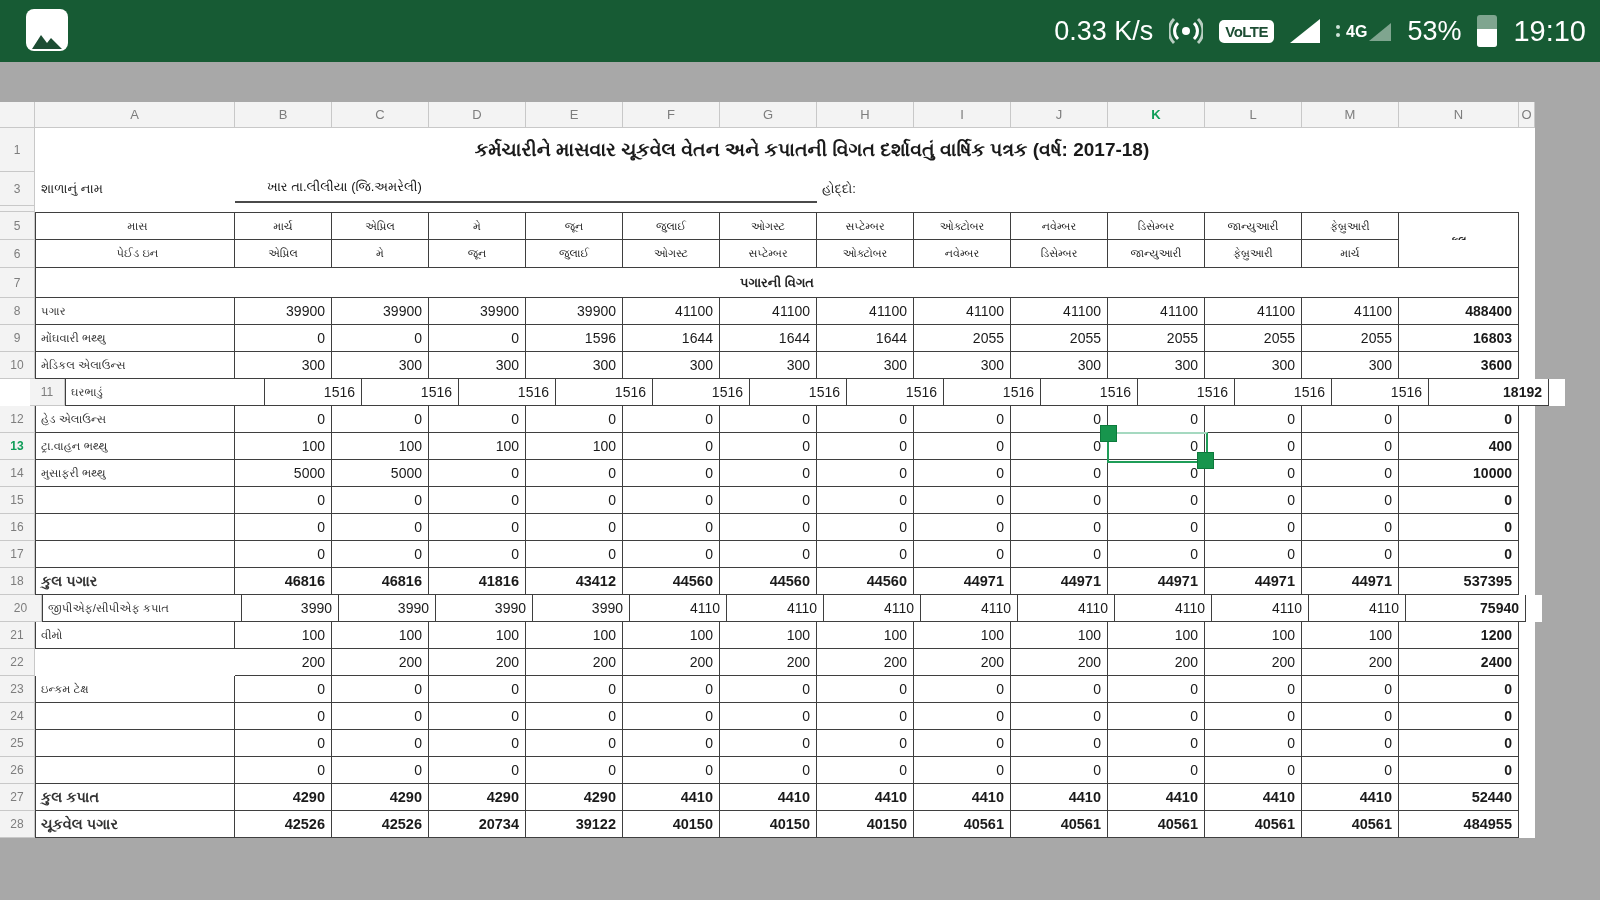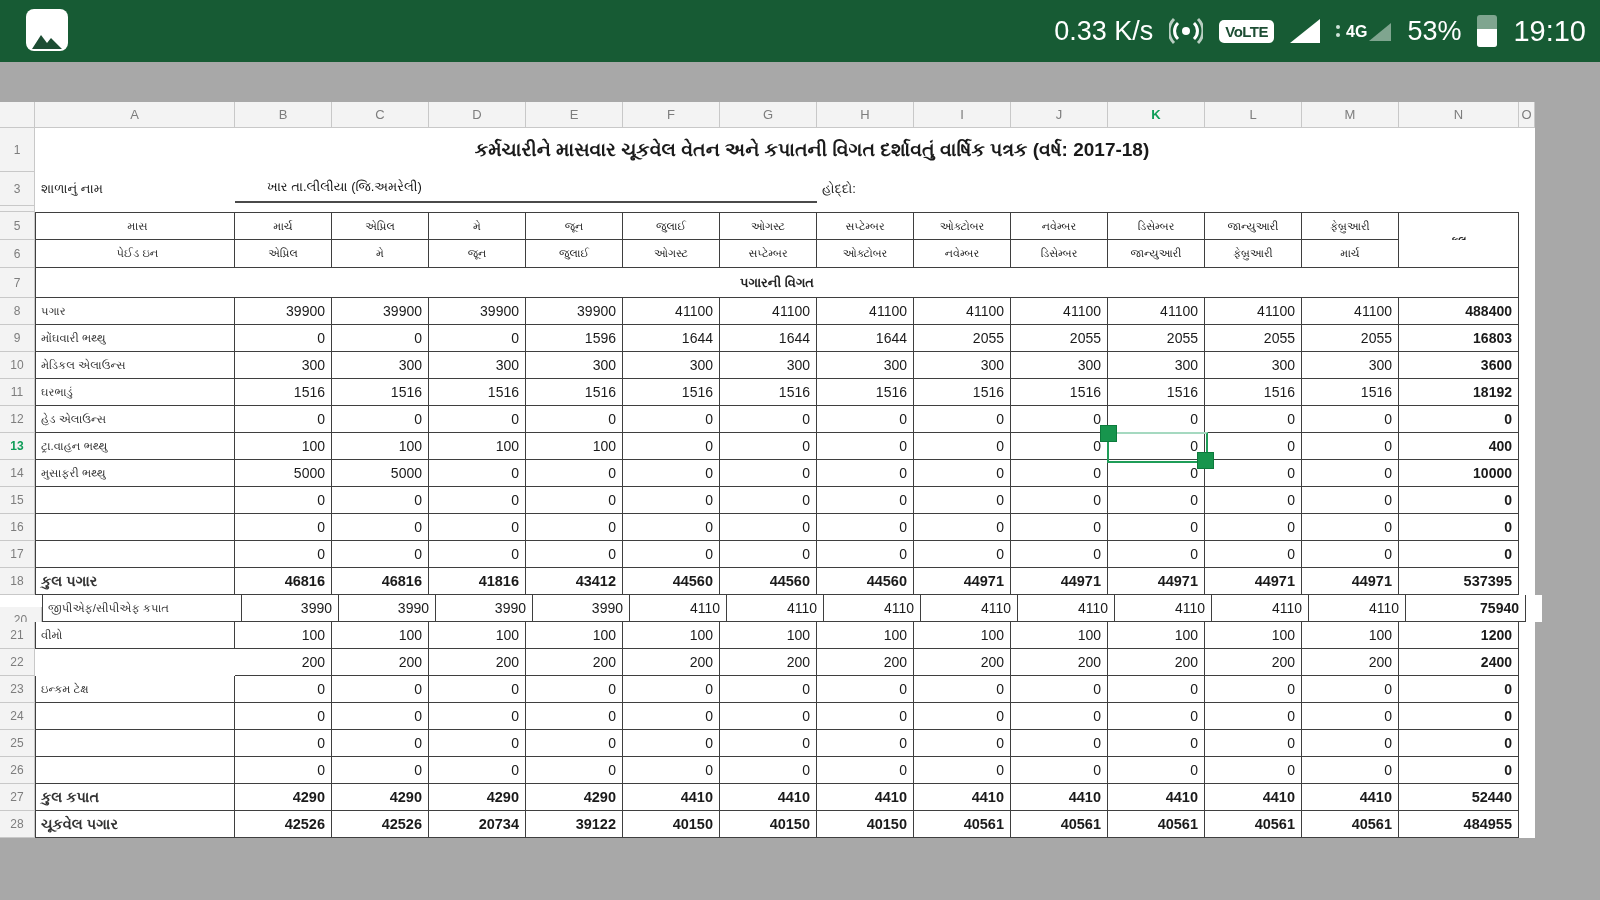--- a/index.html
+++ b/index.html
@@ -225,21 +225,21 @@
         <div class="c tc val" style="width: 97px; height: 27px;">300</div>
         <div class="c tc val" style="width: 97px; height: 27px;">300</div>
         <div class="c tc val" style="width: 97px; height: 27px;">300</div>
         <div class="c tc val" style="width: 97px; height: 27px;">300</div>
         <div class="c tc val" style="width: 97px; height: 27px;">300</div>
         <div class="c tc val" style="width: 97px; height: 27px;">300</div>
         <div class="c tc val" style="width: 97px; height: 27px;">300</div>
         <div class="c tc tot" style="width: 120px; height: 27px;">3600</div>
         <div class="c osliver" style="width: 16px; height: 27px;"></div>
       </div>
-      <div class="row" style="height: 27px;">
+      <div class="row" style="height: 27px; padding-left: 30px;">
         <div class="c rn" style="width: 35px; height: 27px;">11</div>
         <div class="c tc first-col lbl" style="width: 200px; height: 27px;">ઘરભાડું</div>
         <div class="c tc val" style="width: 97px; height: 27px;">1516</div>
         <div class="c tc val" style="width: 97px; height: 27px;">1516</div>
         <div class="c tc val" style="width: 97px; height: 27px;">1516</div>
         <div class="c tc val" style="width: 97px; height: 27px;">1516</div>
         <div class="c tc val" style="width: 97px; height: 27px;">1516</div>
         <div class="c tc val" style="width: 97px; height: 27px;">1516</div>
         <div class="c tc val" style="width: 97px; height: 27px;">1516</div>
         <div class="c tc val" style="width: 97px; height: 27px;">1516</div>
@@ -370,21 +370,21 @@
         <div class="c tc val" style="width: 97px; height: 27px;">44560</div>
         <div class="c tc val" style="width: 97px; height: 27px;">44971</div>
         <div class="c tc val" style="width: 97px; height: 27px;">44971</div>
         <div class="c tc val" style="width: 97px; height: 27px;">44971</div>
         <div class="c tc val" style="width: 97px; height: 27px;">44971</div>
         <div class="c tc val" style="width: 97px; height: 27px;">44971</div>
         <div class="c tc tot" style="width: 120px; height: 27px;">537395</div>
         <div class="c osliver" style="width: 16px; height: 27px;"></div>
       </div>
       <div class="row" style="height: 27px;">
-        <div class="c rn" style="width: 42px; height: 27px; margin-top: 12px;">20</div>
+        <div class="c rn" style="width: 42px; height: 27px;">20</div>
         <div class="c tc first-col lbl" style="width: 200px; height: 27px;">જીપીએફ/સીપીએફ કપાત</div>
         <div class="c tc val" style="width: 97px; height: 27px;">3990</div>
         <div class="c tc val" style="width: 97px; height: 27px;">3990</div>
         <div class="c tc val" style="width: 97px; height: 27px;">3990</div>
         <div class="c tc val" style="width: 97px; height: 27px;">3990</div>
         <div class="c tc val" style="width: 97px; height: 27px;">4110</div>
         <div class="c tc val" style="width: 97px; height: 27px;">4110</div>
         <div class="c tc val" style="width: 97px; height: 27px;">4110</div>
         <div class="c tc val" style="width: 97px; height: 27px;">4110</div>
         <div class="c tc val" style="width: 97px; height: 27px;">4110</div>

